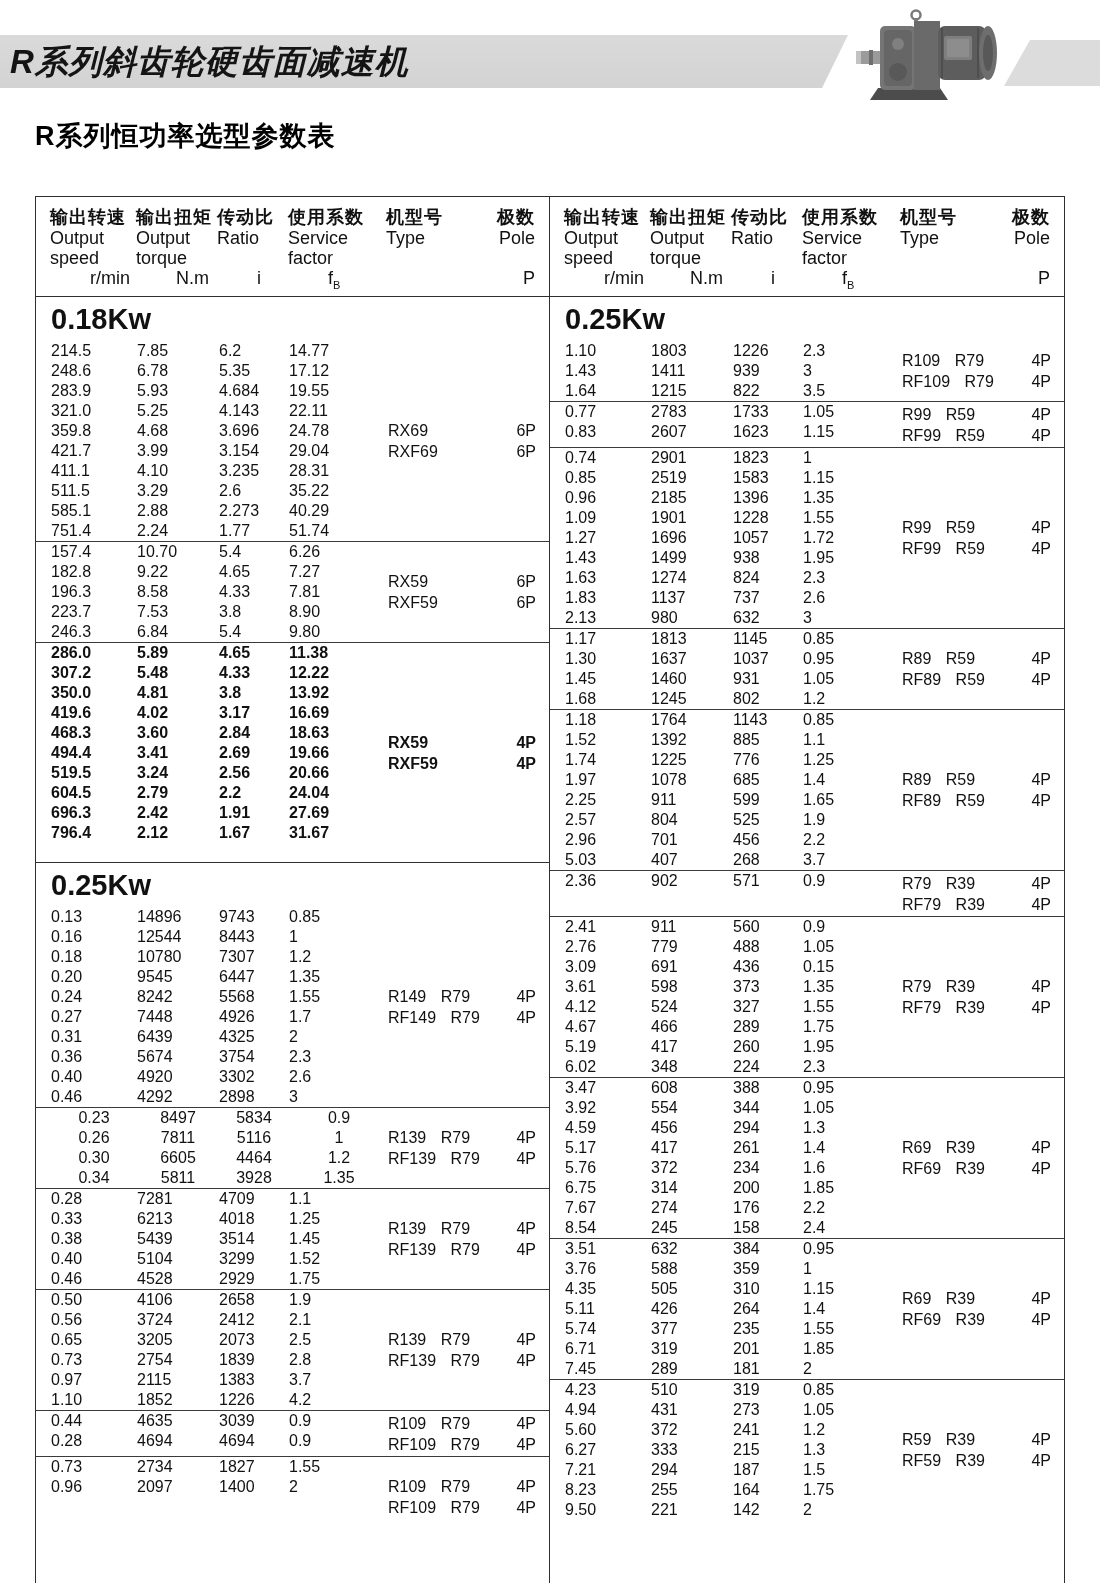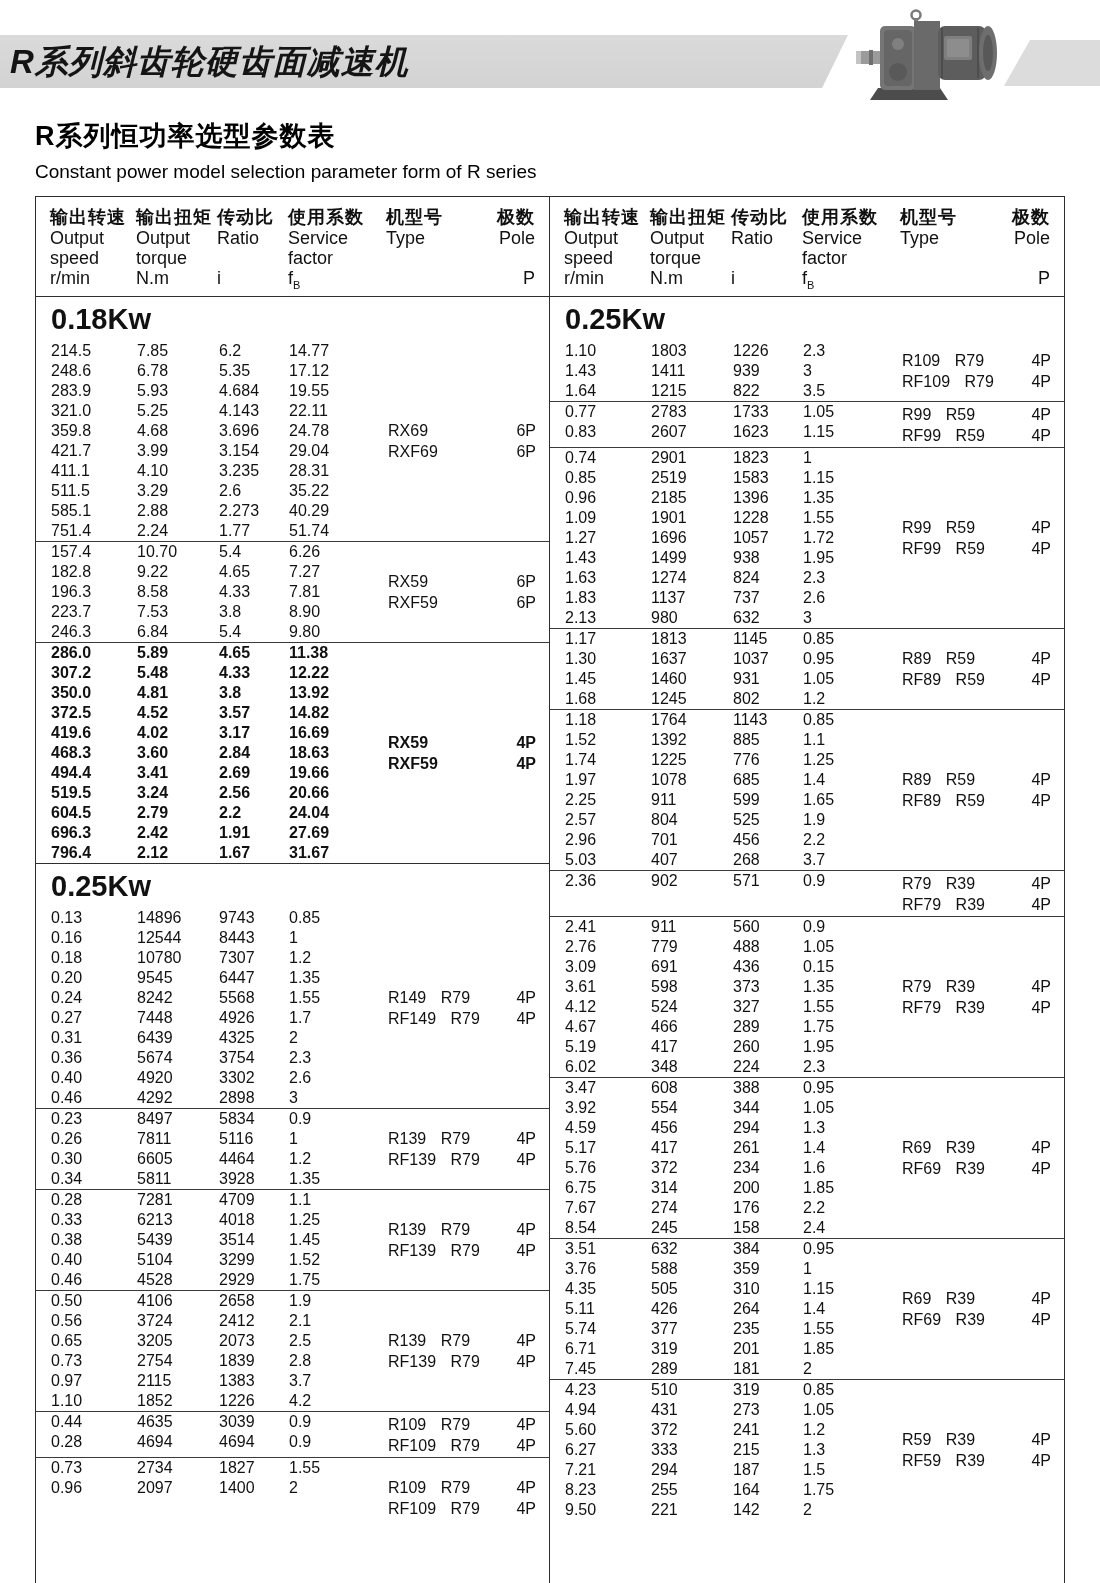--- a/index.html
+++ b/index.html
@@ -37,21 +37,21 @@
   }
   .half { width:50%; position:relative; }
   .half.left { border-right:1.5px solid #2e2e2e; }
   .thead {
     height:100px; border-bottom:1.2px solid #2e2e2e; position:relative;
     padding-top:9px;
   }
   .hcell { position:absolute; top:9px; }
   .hcell .cn { font-size:18px; font-weight:bold; letter-spacing:1px; line-height:22px; }
   .hcell .en { font-size:18px; line-height:20px; }
-  .hcell .unit { font-size:18px; line-height:20px; }
+  .hcell .unit { font-size:18px; line-height:20px;margin-left:40px; }
   .hcell sub { font-size:11px; }
   .h-speed   { left:14px;  }
   .h-torque  { left:100px; }
   .h-ratio   { left:181px; }
   .h-service { left:252px; }
   .h-type    { left:350px; }
   .h-pole    { right:14px; text-align:right; }
   .section { }
   .section + .section { border-top:1.2px solid #2e2e2e; }
   .power-label {
@@ -102,21 +102,20 @@
       <line x1="92" y1="22" x2="92" y2="72" stroke="#4e4e4e" stroke-width="2"></line>
       <line x1="128" y1="22" x2="128" y2="72" stroke="#4e4e4e" stroke-width="2"></line>
       <ellipse cx="138" cy="47" rx="9" ry="27" fill="#6e6e6e"></ellipse>
       <ellipse cx="138" cy="47" rx="5" ry="18" fill="#585858"></ellipse>
       <rect x="60" y="84" width="10" height="8" fill="#4c4c4c"></rect>
     </svg>
   </div>
 
   <div class="page-heading">
     <h2>R系列恒功率选型参数表</h2>
-    <p>Constant power model selection parameter form of  R series</p>
   </div>
 
   <div class="param-table">
     <div class="half left" id="half-0">
         <div class="thead">
           <div class="hcell h-speed">
             <div class="cn">输出转速</div>
             <div class="en">Output</div>
             <div class="en">speed</div>
             <div class="unit">r/min</div>
@@ -299,27 +298,20 @@
               <span></span>
             </div>
             <div class="row">
               <span>350.0</span>
               <span>4.81</span>
               <span>3.8</span>
               <span>13.92</span>
               <span></span>
             </div>
             <div class="row">
-              <span>372.5</span>
-              <span>4.52</span>
-              <span>3.57</span>
-              <span>14.82</span>
-              <span></span>
-            </div>
-            <div class="row">
               <span>419.6</span>
               <span>4.02</span>
               <span>3.17</span>
               <span>16.69</span>
               <span></span>
             </div>
             <div class="row">
               <span>468.3</span>
               <span>3.60</span>
               <span>2.84</span>
@@ -450,21 +442,21 @@
               <div class="type-line">
                 <span class="model">R149 R79</span>
                 <span class="pole">4P</span>
               </div>
               <div class="type-line">
                 <span class="model">RF149 R79</span>
                 <span class="pole">4P</span>
               </div>
             </div>
           </div>
-          <div class="block" style="min-height: 80px;">
+          <div class="block" style="min-height: 80px; text-align: center;">
             <div class="row">
               <span>0.23</span>
               <span>8497</span>
               <span>5834</span>
               <span>0.9</span>
               <span></span>
             </div>
             <div class="row">
               <span>0.26</span>
               <span>7811</span>

